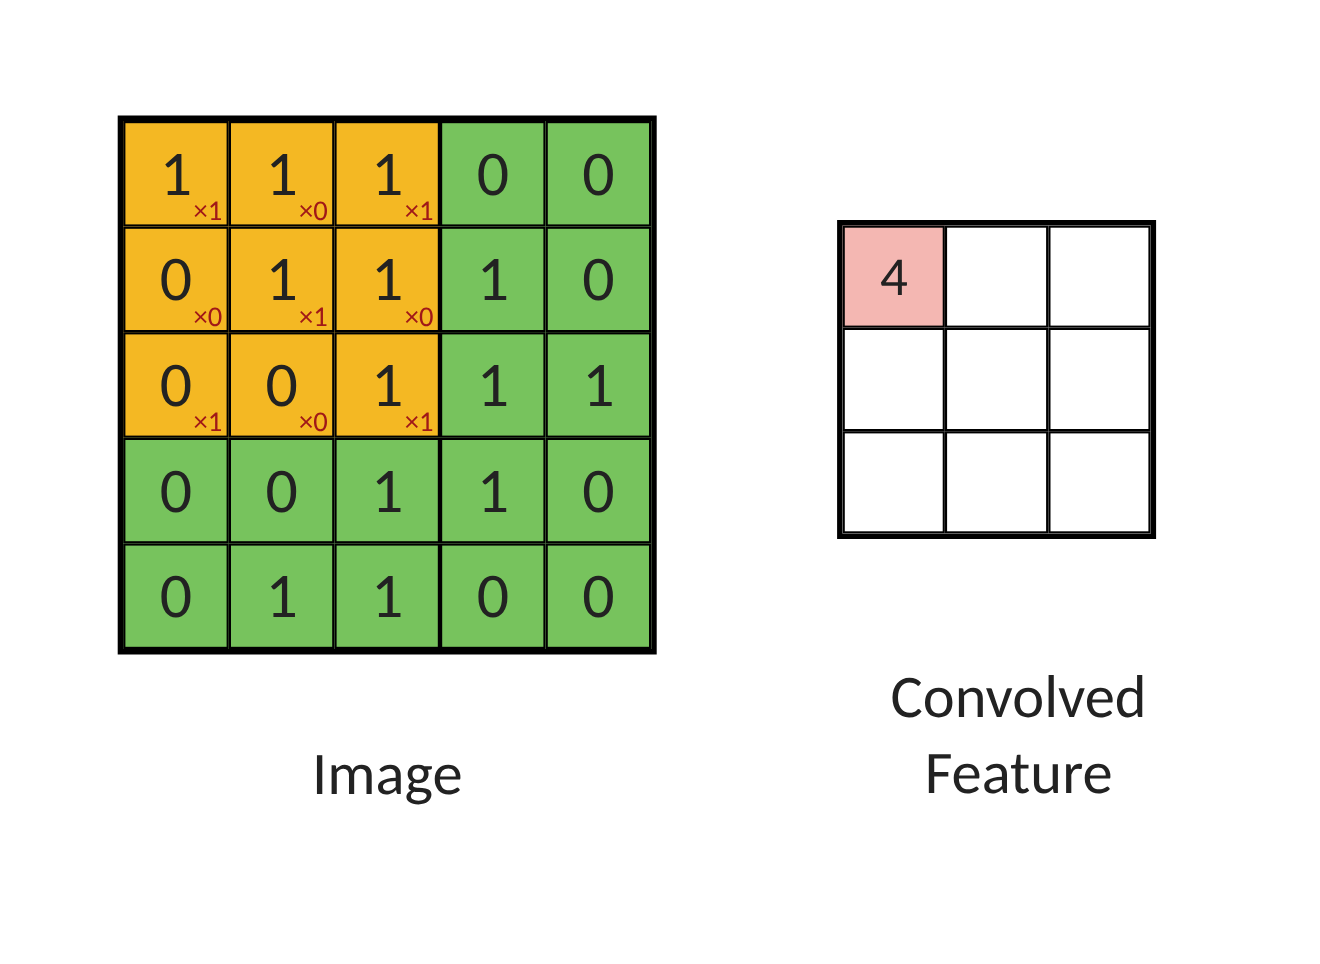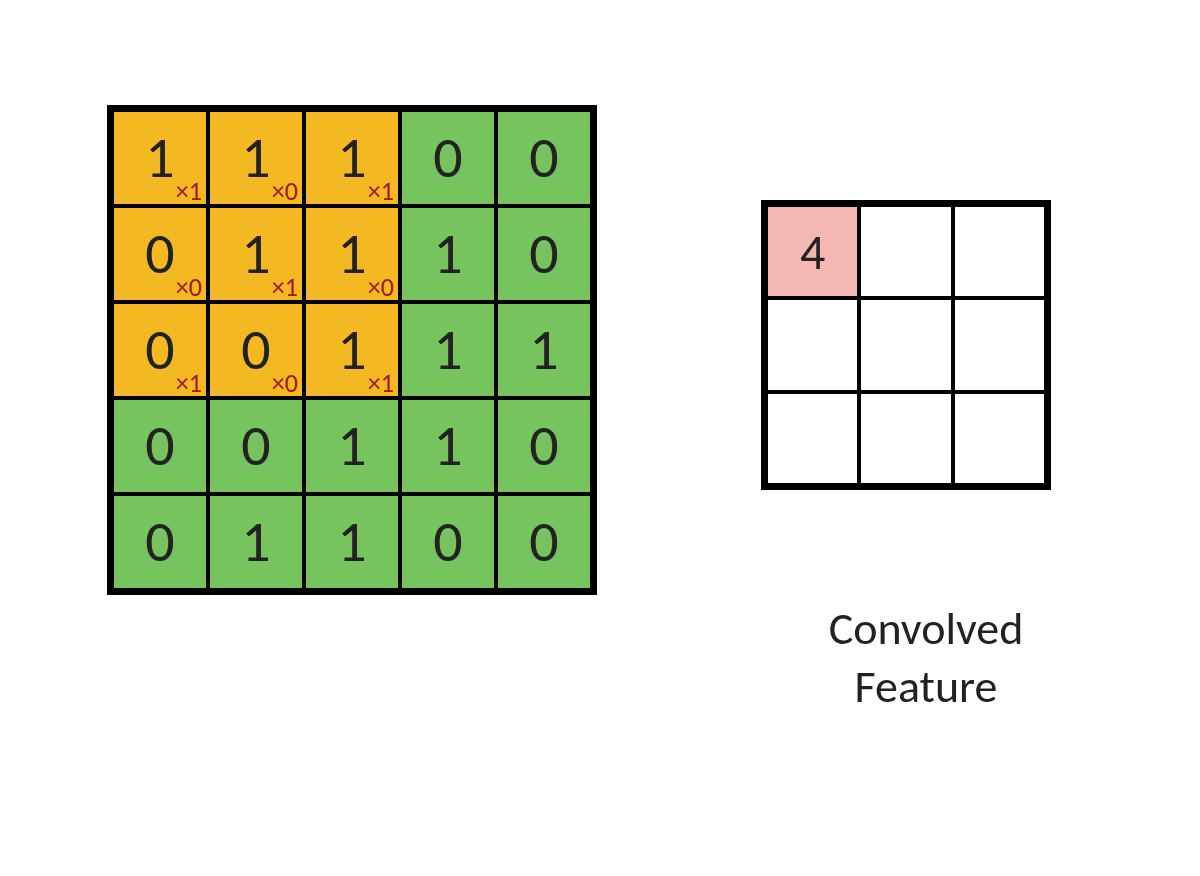--- a/index.html
+++ b/index.html
@@ -60,21 +60,21 @@
     grid-template-rows: repeat(3, 1fr);
   }
   #feature-grid .val {
     font-size: 50px;
     font-weight: 400;
     color: #222;
     line-height: 1;
   }
   .label {
     position: absolute;
-    font-size: 46px;
+    font-size: 55px;
     color: #222;
     text-align: center;
   }
   #label-image   { top: 670px; left: 107px; width: 490px; }
   #label-feature { top: 600px; left: 761px; width: 330px; line-height: 1.25; }
 </style>
 </head>
 <body>
 
 <div class="canvas">
@@ -188,15 +188,16 @@
         <span class="val"></span>
       </div>
       <div class="cell" style="background: rgb(255, 255, 255);">
         <span class="val"></span>
       </div>
       <div class="cell" style="background: rgb(255, 255, 255);">
         <span class="val"></span>
       </div>
     </div>
 
+  <div class="label" id="label-image">Image</div>
   <div class="label" id="label-feature">Convolved Feature</div>
 
 </div>
 
 </body></html>

